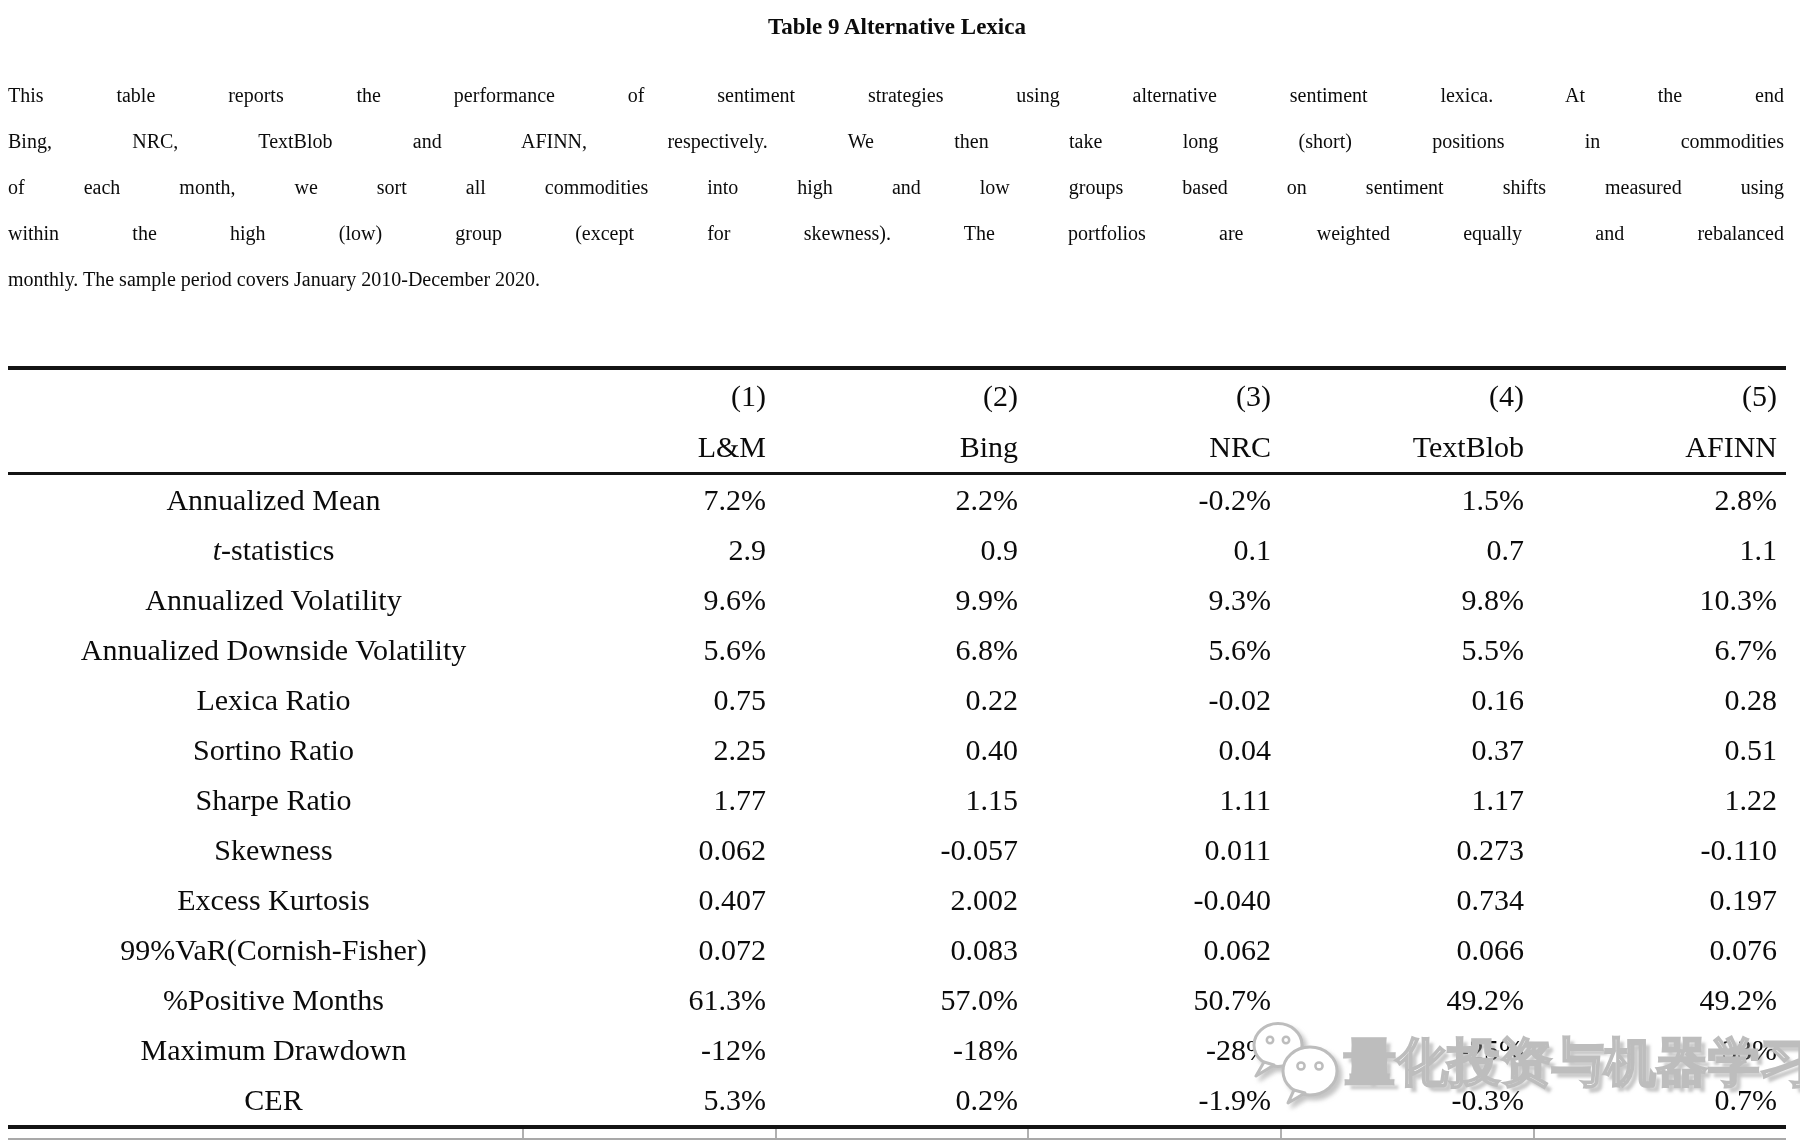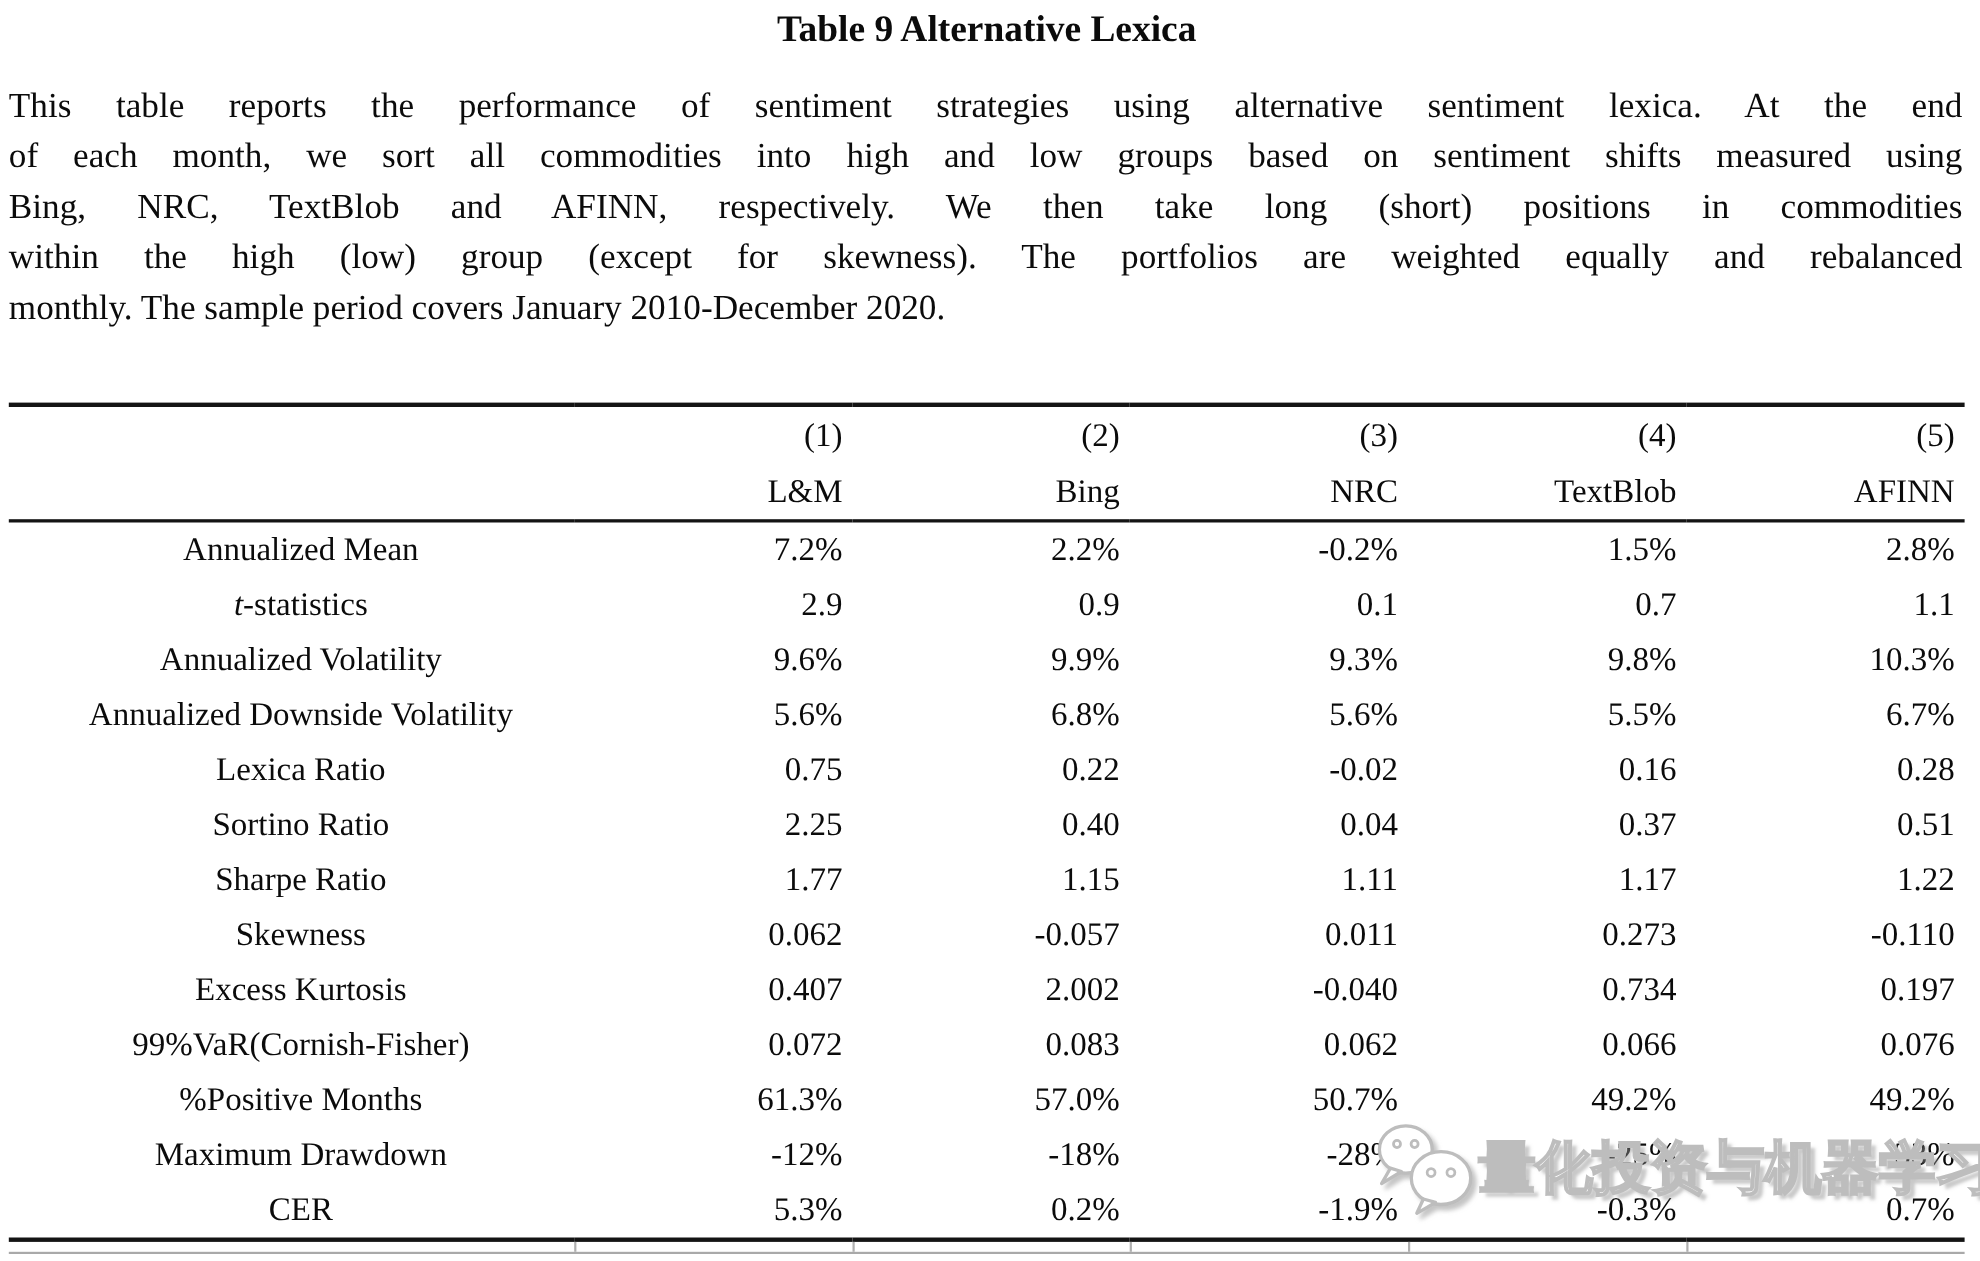--- a/index.html
+++ b/index.html
@@ -1,23 +1,23 @@
 <!DOCTYPE html>
 <html><head>
 <meta charset="utf-8">
 <style>
   html,body{margin:0;padding:0;}
   body{
     width:1800px;height:1146px;background:#ffffff;color:#0b0b0b;
     font-family:"Liberation Serif", serif;position:relative;overflow:hidden;
   }
   .doc-title{
-    margin:6px 14px 0 8px;text-align:center;font-weight:bold;font-size:34px;line-height:42px;
-  }
-  .desc{margin:24px 16px 0 8px;font-size:32px;}
+    margin:6px 14px 0 8px;text-align:center;font-weight:bold;font-size:23px;line-height:42px;
+  }
+  .desc{margin:24px 16px 0 8px;font-size:20px;}
   .desc .para-line{
     line-height:46px;text-align:justify;text-align-last:justify;white-space:normal;
   }
   .desc .para-line.last{text-align-last:left;}
   .tablewrap{margin:64px 14px 0 8px;width:1778px;}
   table{
     width:1778px;border-collapse:collapse;table-layout:fixed;
     border-top:4px solid #141414;border-bottom:4px solid #141414;
     font-size:30px;
   }
@@ -46,22 +46,22 @@
     text-shadow:5px 5px 3px rgba(145,145,145,0.5);
   }
 </style>
 </head>
 <body>
 
 <div class="doc-title">Table 9 Alternative Lexica</div>
 
 <div class="desc">
   <div class="para-line">This table reports the performance of sentiment strategies using alternative sentiment lexica. At the end</div>
+  <div class="para-line">Bing, NRC, TextBlob and AFINN, respectively. We then take long (short) positions in commodities</div>
   <div class="para-line">of each month, we sort all commodities into high and low groups based on sentiment shifts measured using</div>
-  <div class="para-line">Bing, NRC, TextBlob and AFINN, respectively. We then take long (short) positions in commodities</div>
   <div class="para-line">within the high (low) group (except for skewness). The portfolios are weighted equally and rebalanced</div>
   <div class="para-line last">monthly. The sample period covers January 2010-December 2020.</div>
 </div>
 
 <div class="tablewrap">
   <table>
     <colgroup>
       <col style="width:514px">
         <col style="width:253px">
         <col style="width:252px">

